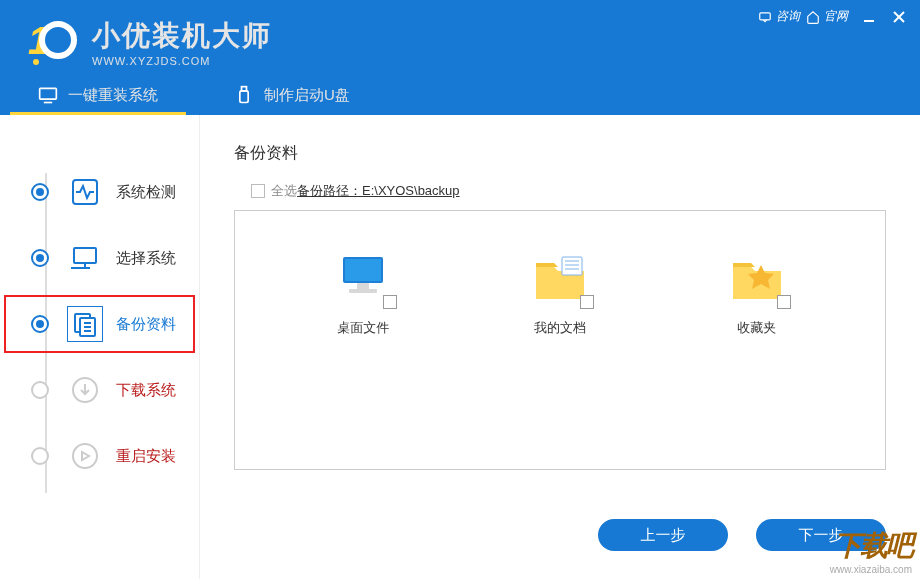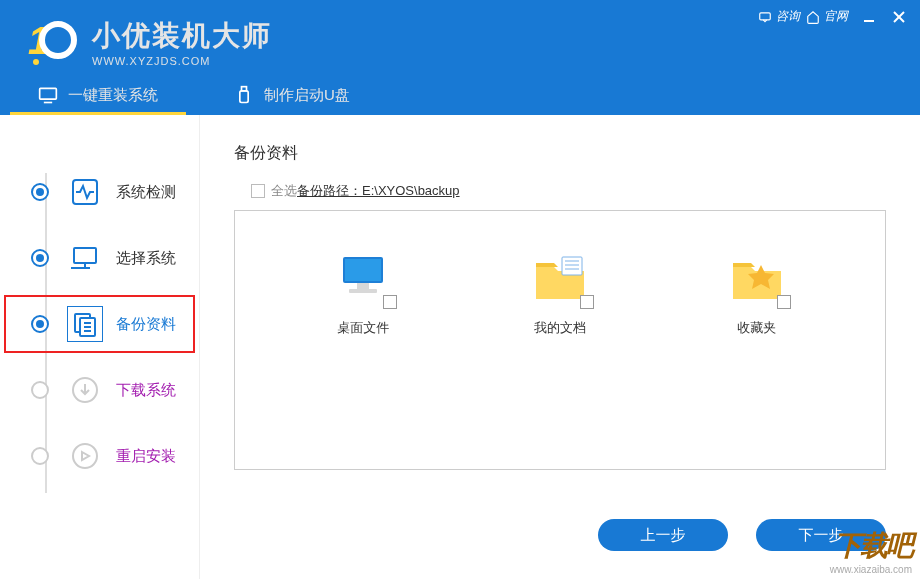--- a/index.html
+++ b/index.html
@@ -26,21 +26,21 @@
 
 .sidebar { width: 200px; border-right: 1px solid #eee; padding-top: 44px; position: relative; }
 .step-track { position: absolute; left: 45px; top: 58px; width: 2px; height: 320px; background: #ddd; }
 .step { display: flex; align-items: center; gap: 16px; padding: 18px 20px 18px 36px; position: relative; cursor: pointer; }
 .step-dot { width: 18px; height: 18px; border-radius: 50%; border: 2px solid #ccc; background: #fff; z-index: 2; position: relative; left: -5px; }
 .step.done .step-dot, .step.current .step-dot { border-color: #1879d4; }
 .step.done .step-dot::after, .step.current .step-dot::after { content: ""; position: absolute; inset: 3px; background: #1879d4; border-radius: 50%; }
 .step-icon { width: 30px; height: 30px; display: flex; align-items: center; justify-content: center; flex-shrink: 0; }
 .step.done .step-icon svg, .step.current .step-icon svg { stroke: #1879d4; fill: none; }
 .step.pending .step-icon svg { stroke: #ccc; fill: none; }
-.step-label { font-size: 15px; color: #a21caf; }
+.step-label { font-size: 15px; color: #b91c1c; }
 .step.done .step-label { color: #333; }
 .step.current .step-label { color: #1879d4; font-weight: 500; }
 .step.current { outline: 2px solid #e22; outline-offset: -6px; }
 .step.current .step-icon { outline: 1px solid #1879d4; outline-offset: 2px; }
 
 .main { flex: 1; padding: 28px 34px; position: relative; }
 .main-title { font-size: 16px; color: #333; margin-bottom: 18px; }
 .select-row { display: flex; font-size: 13px; margin-bottom: 10px; margin-left: 17px; }
 .checkbox { width: 14px; height: 14px; border: 1px solid #bbb; background: #fff; display: inline-block; }
 .select-all { display: flex; align-items: center; gap: 6px; color: #888; cursor: pointer; }

